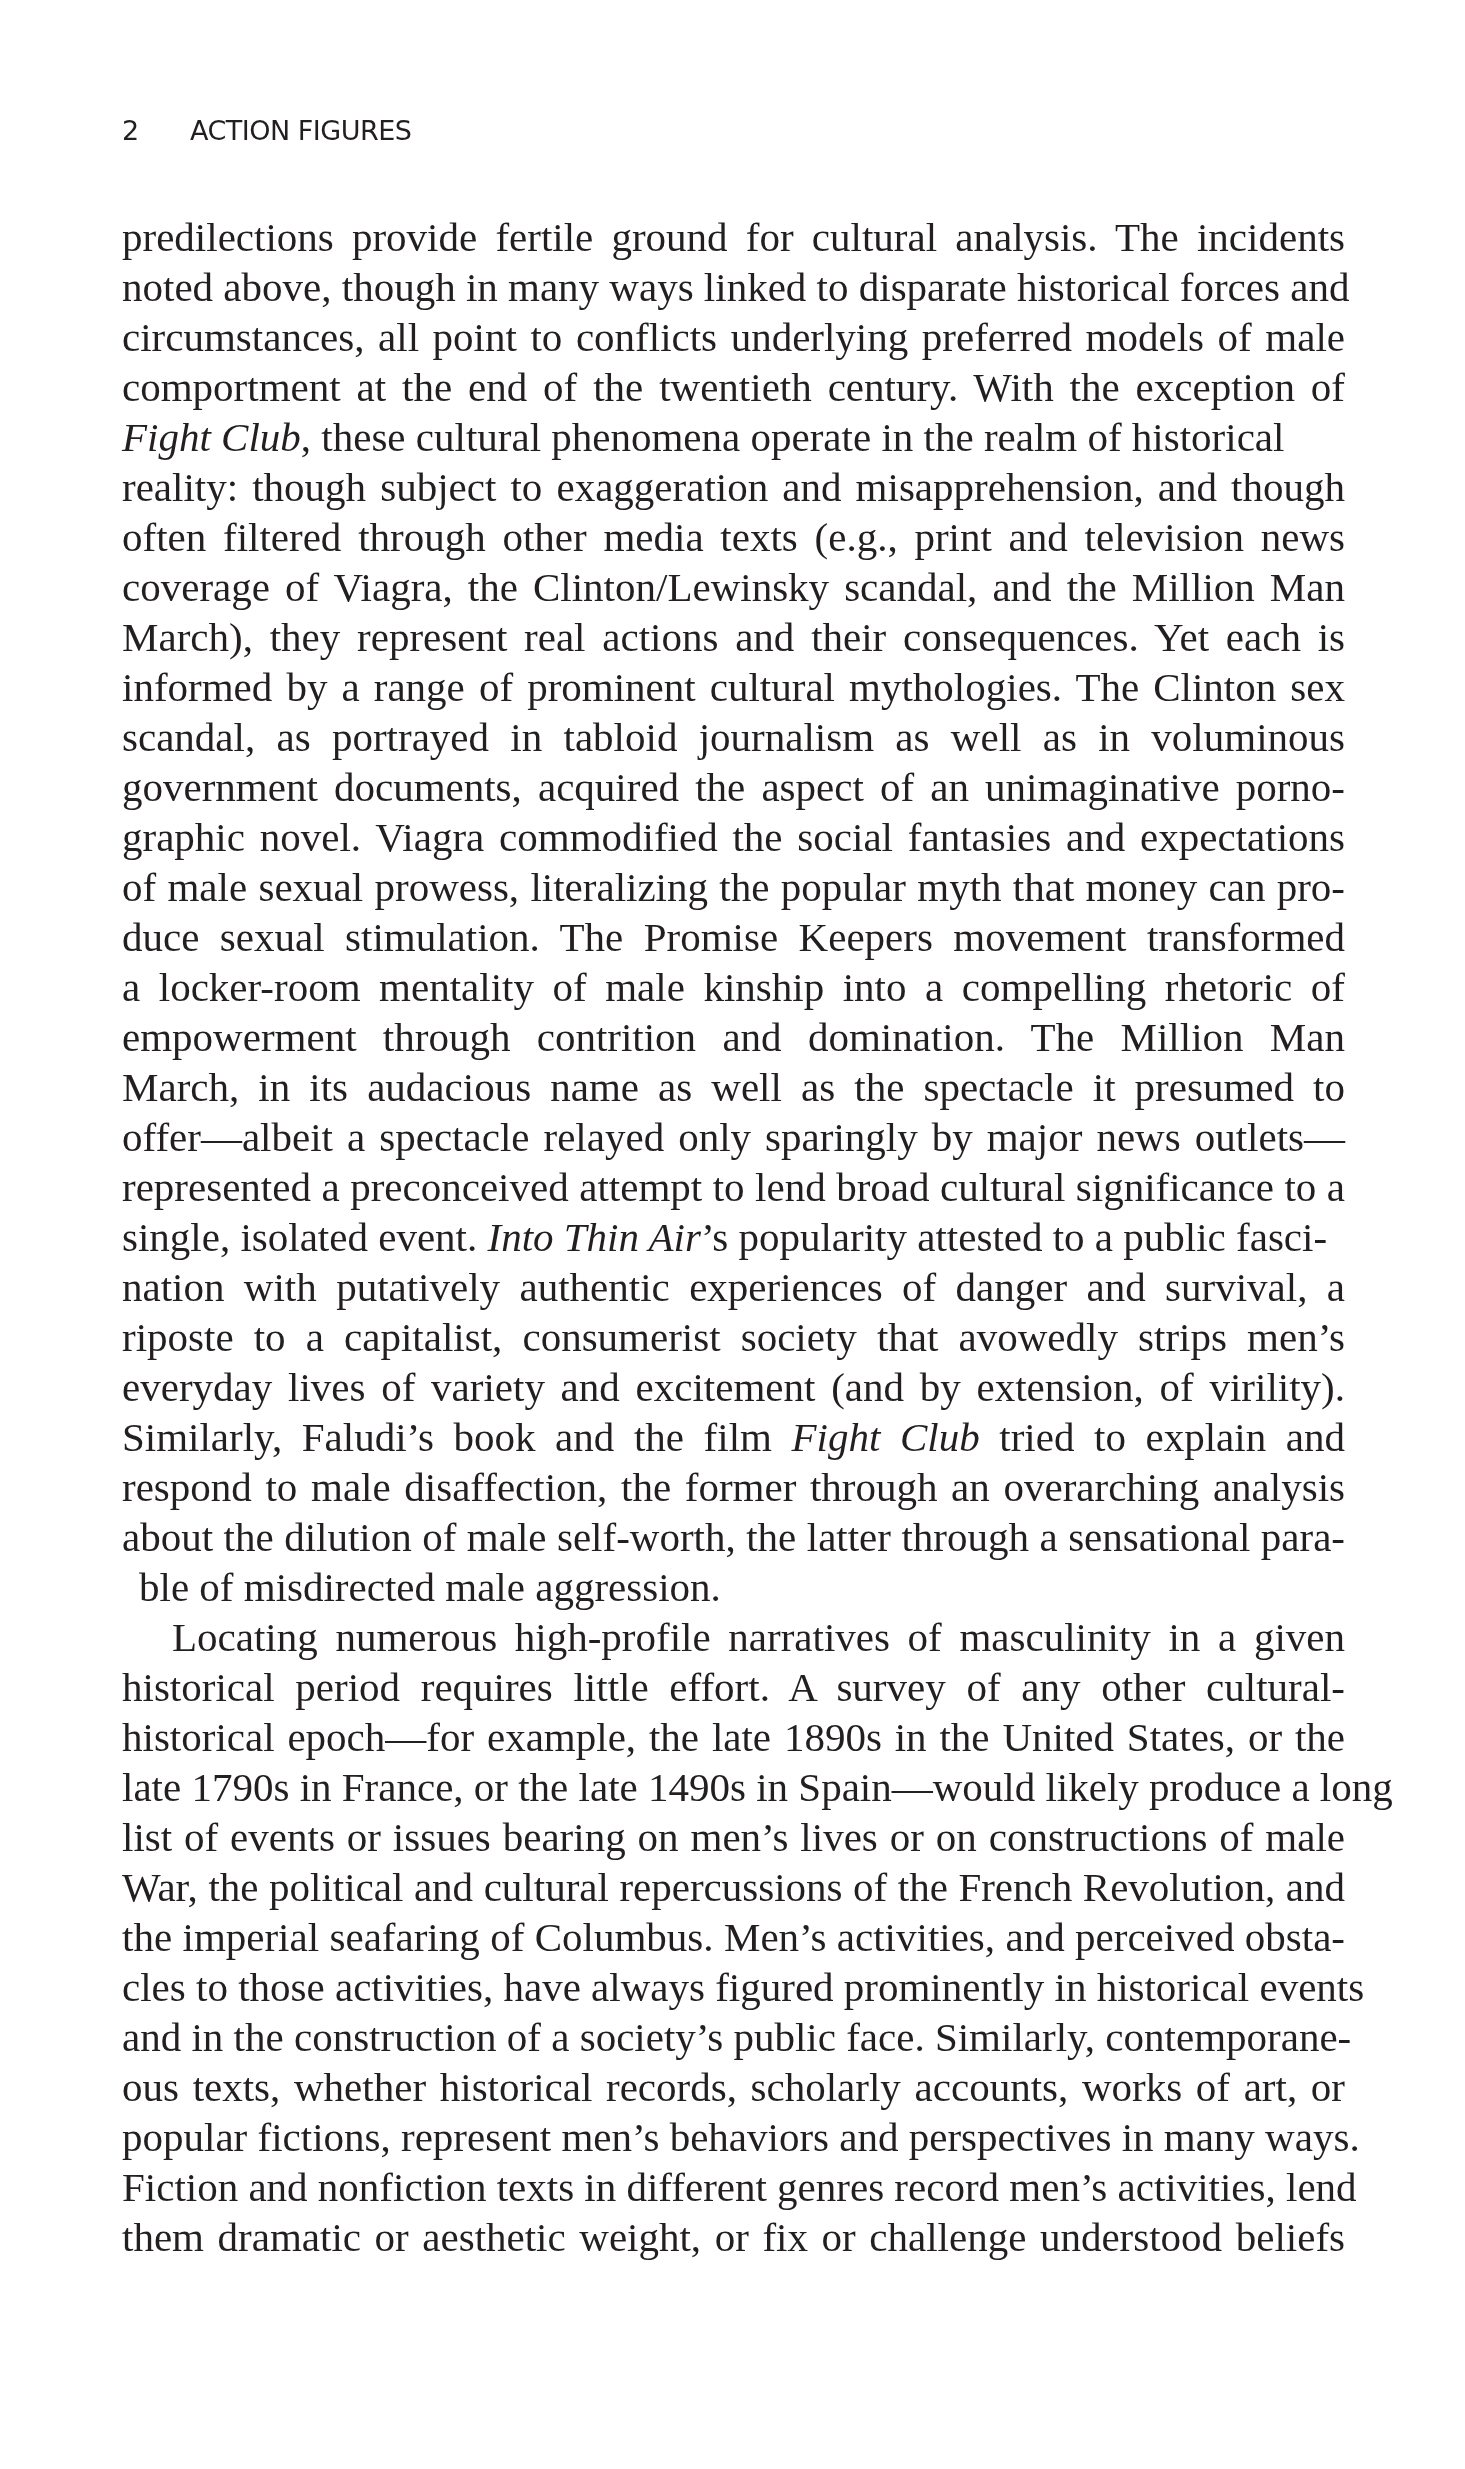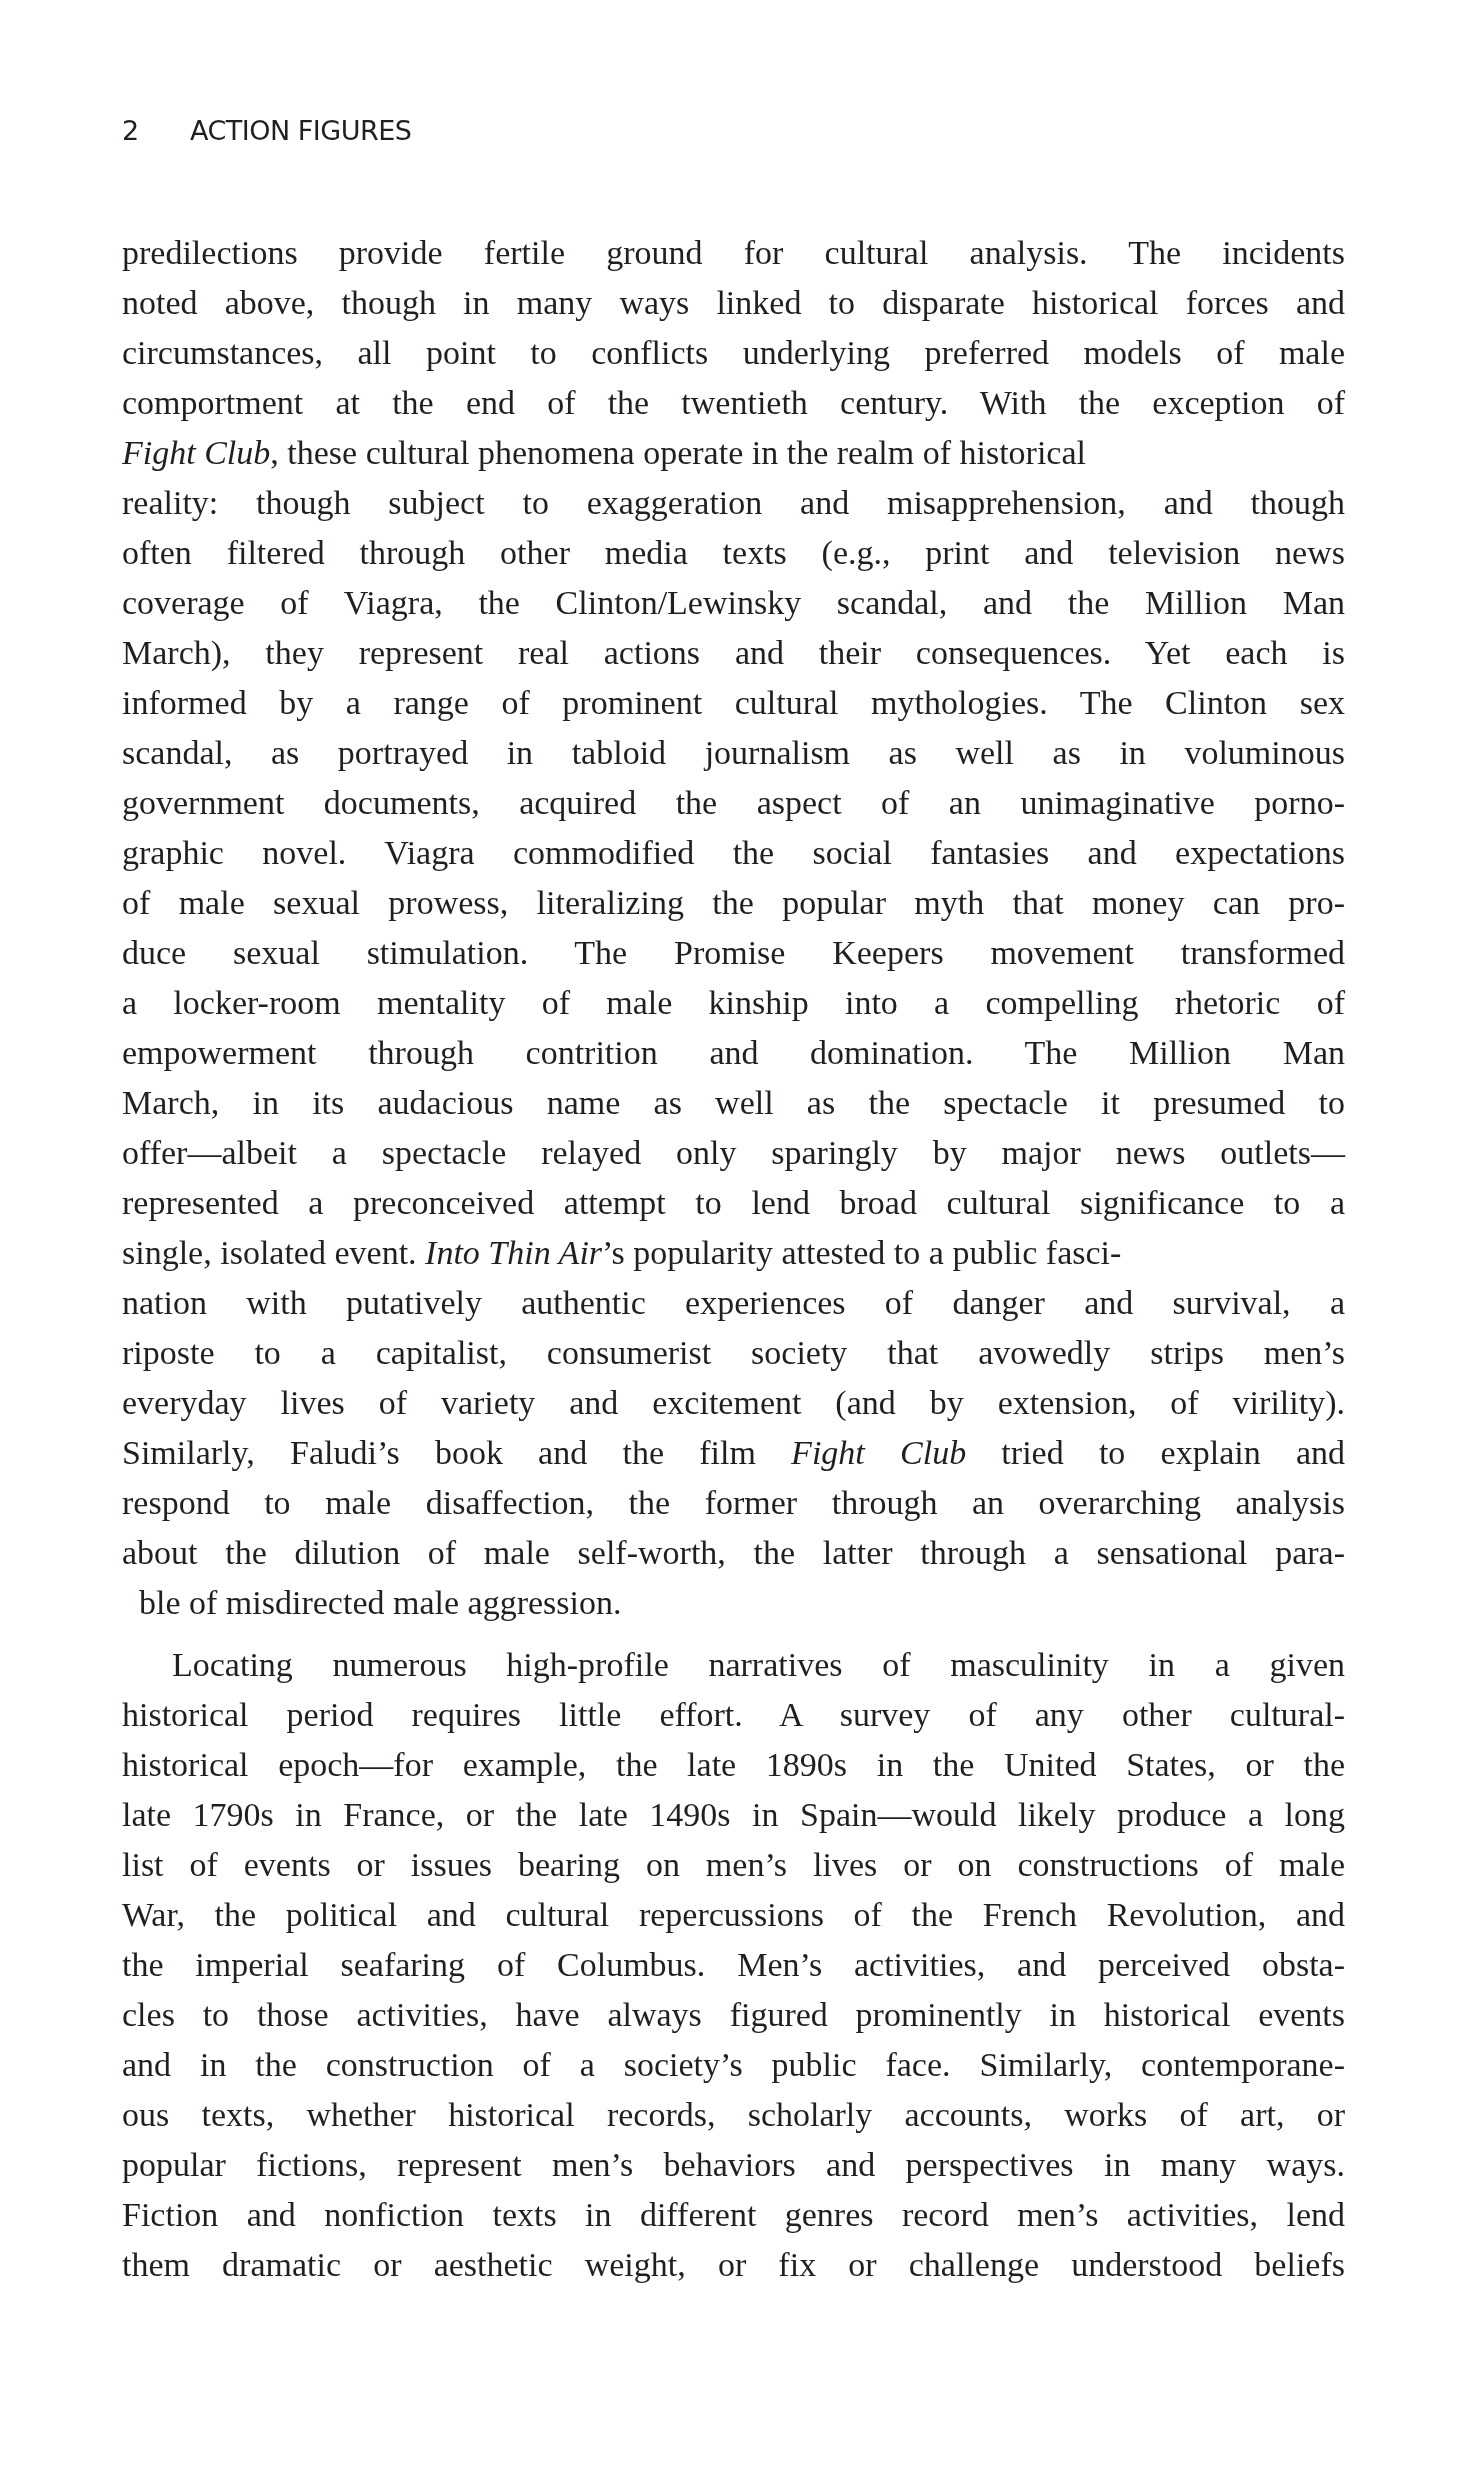--- a/index.html
+++ b/index.html
@@ -25,41 +25,40 @@
       white-space: nowrap;
       display: flex;
     }
     .running-head .page-number {
       width: 68px;
       display: inline-block;
     }
     .text-block {
       position: absolute;
       left: 122px;
-      top: 228px;
+      top: 212px;
       width: 1223px;
       font-family: "Liberation Serif", "DejaVu Serif", serif;
-      font-size: 34px;
+      font-size: 41px;
       line-height: 50px;
     }
     .line {
       display: block;
       height: 50px;
       white-space: nowrap;
       text-align: justify;
       text-align-last: justify;
       overflow: visible;
     }
     .line.last {
       text-align-last: left;
       margin-left: 17px;
     }
     .line.indent {
       padding-left: 50px;
-      margin-top: 12px;
     }
     .line i {
       font-style: italic;
     }
   </style>
 </head>
 <body>
 
 <div class="running-head">
   <span class="page-number">2</span>

